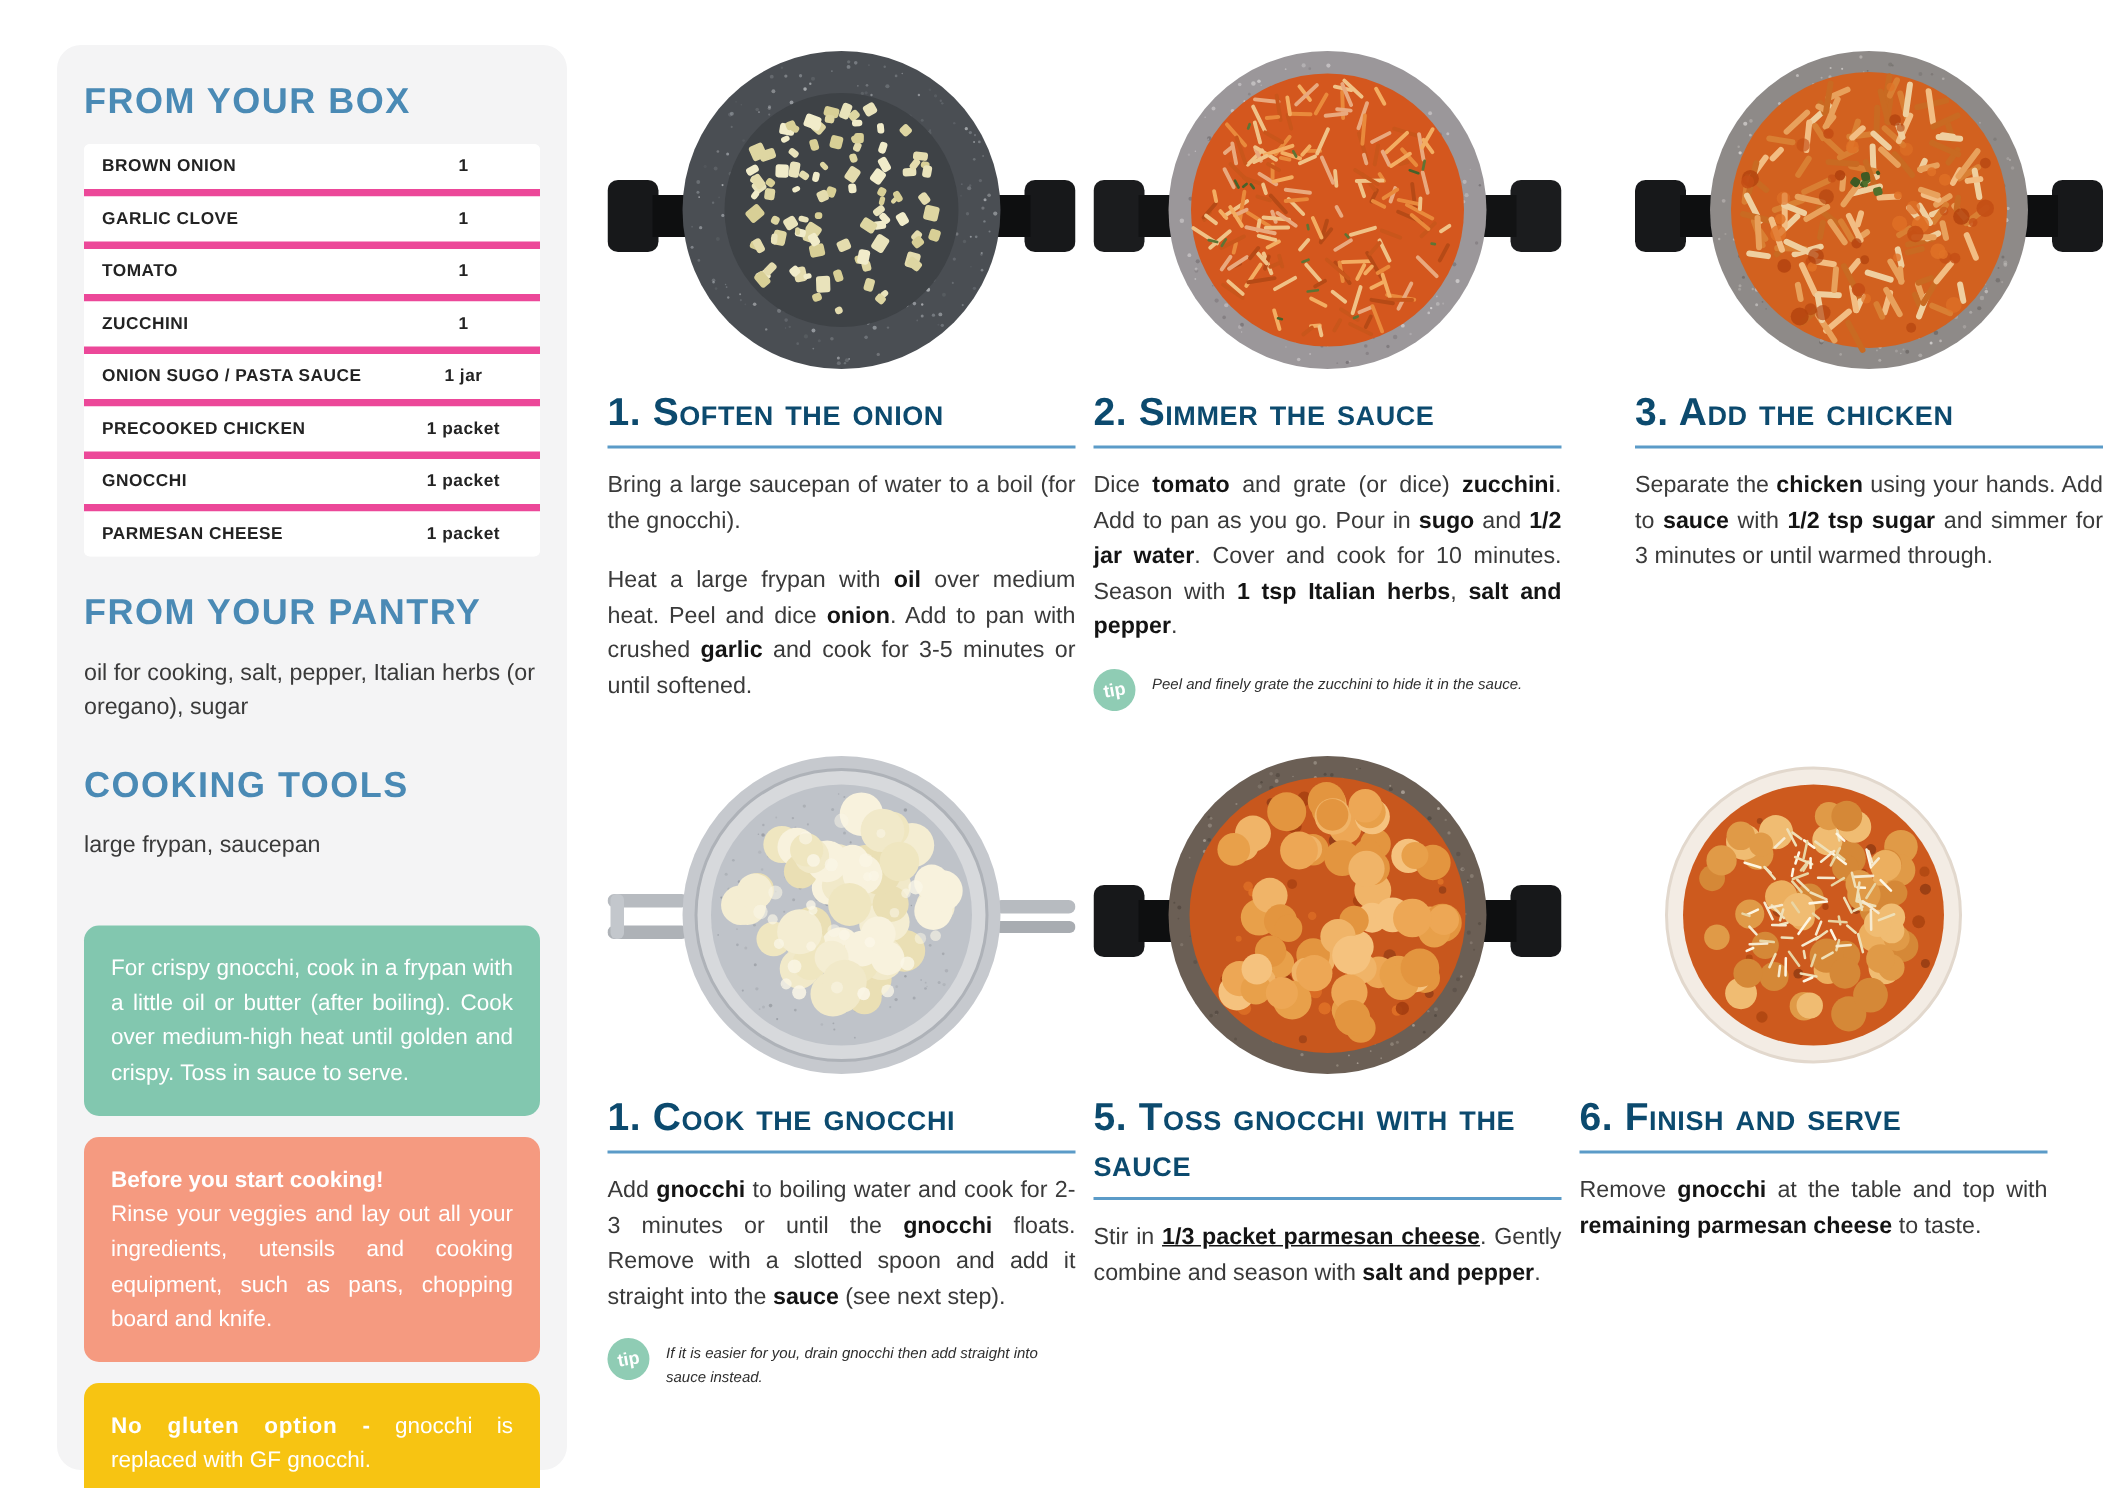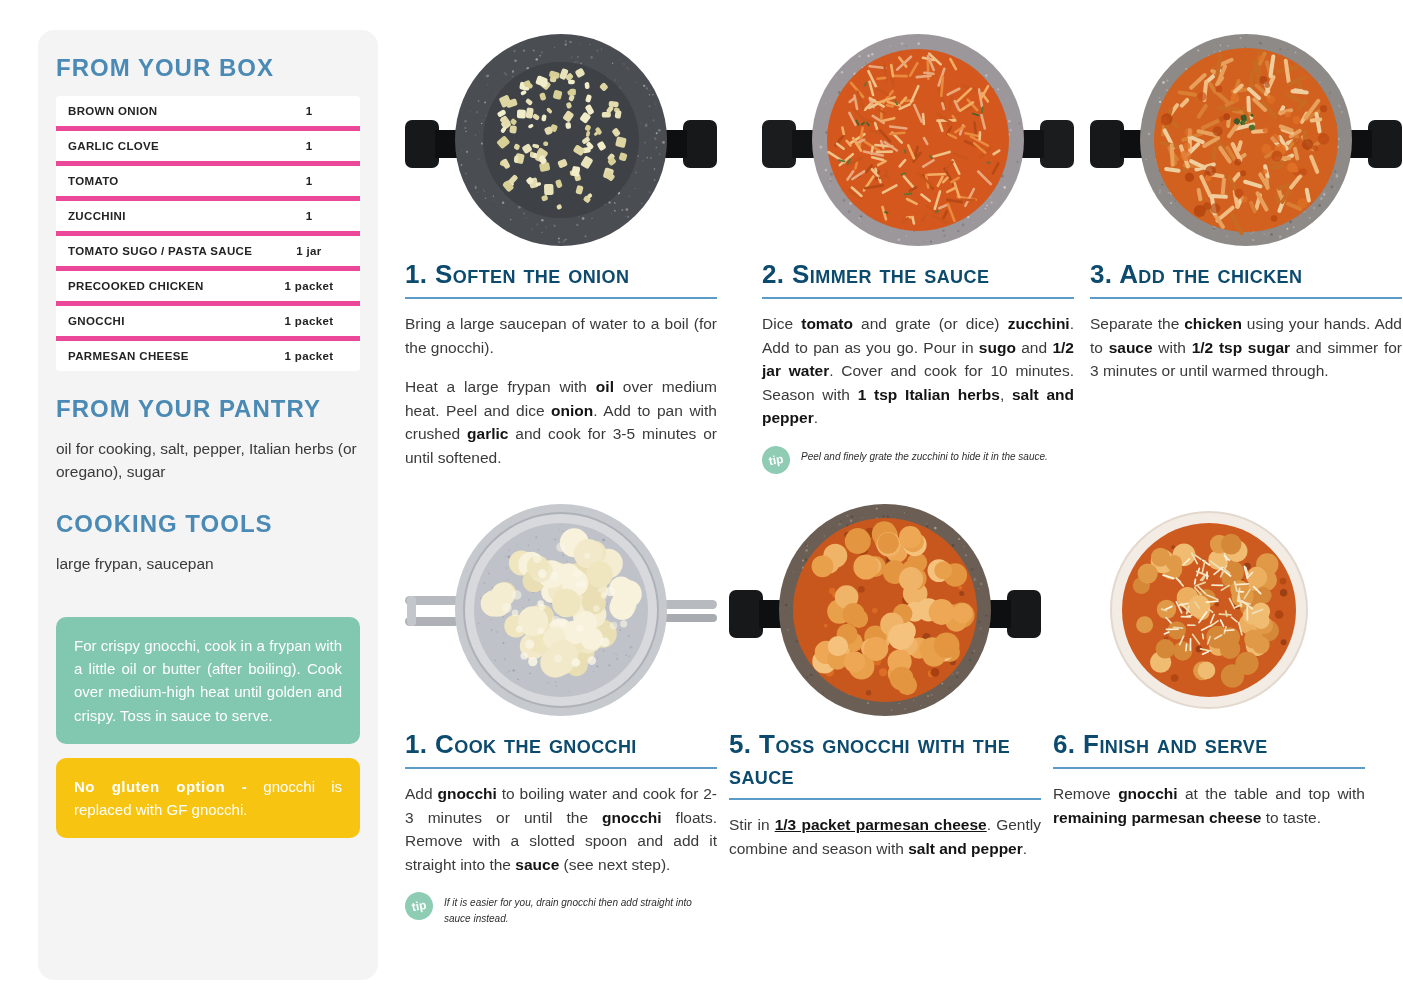--- a/index.html
+++ b/index.html
@@ -74,21 +74,21 @@
           <span class="ing-name">TOMATO</span>
           <span class="ing-qty">1</span>
         </div>
 
         <div class="ing-row">
           <span class="ing-name">ZUCCHINI</span>
           <span class="ing-qty">1</span>
         </div>
 
         <div class="ing-row">
-          <span class="ing-name">TOMATO SUGO / PASTA SAUCE</span>
+          <span class="ing-name">ONION SUGO / PASTA SAUCE</span>
           <span class="ing-qty">1 jar</span>
         </div>
 
         <div class="ing-row">
           <span class="ing-name">PRECOOKED CHICKEN</span>
           <span class="ing-qty">1 packet</span>
         </div>
 
         <div class="ing-row">
           <span class="ing-name">GNOCCHI</span>
@@ -104,20 +104,24 @@
     <h2 class="script-head mt28">From Your Pantry</h2>
     <p class="side-text">oil for cooking, salt, pepper, Italian herbs (or oregano), sugar</p>
 
     <h2 class="script-head mt26">Cooking Tools</h2>
     <p class="side-text">large frypan, saucepan</p>
 
     <div class="note note-green">
       <span>For crispy gnocchi, cook in a frypan with a little oil or butter (after boiling). Cook over medium-high heat until golden and crispy. Toss in sauce to serve.</span>
     </div>
 
+    <div class="note note-orange">
+      <span class="note-title">Before you start cooking!</span>
+      <span>Rinse your veggies and lay out all your ingredients, utensils and cooking equipment, such as pans, chopping board and knife.</span>
+    </div>
 
     <div class="note note-yellow">
       <span class="seg-b">No gluten option -</span>
       <span>gnocchi is replaced with GF gnocchi.</span>
     </div>
   </aside>
 
   <section class="step" style="left:405px;top:30px;">
     <div class="photo">
       <svg viewBox="0 0 312 220">
@@ -534,21 +538,21 @@
       </svg>
     </div>
     <h3 class="step-title">1. Soften the onion</h3>
     <div class="rule"></div>
     <div>
         <p class="para"><span>Bring a large saucepan of water to a boil (for the gnocchi).</span></p>
         <p class="para"><span>Heat a large frypan with </span><span class="seg-b">oil</span><span> over medium heat. Peel and dice </span><span class="seg-b">onion</span><span>. Add to pan with crushed </span><span class="seg-b">garlic</span><span> and cook for 3-5 minutes or until softened.</span></p>
       </div>
   </section>
 
-  <section class="step" style="left:762px;top:30px;">
+  <section class="step" style="left:729px;top:30px;">
     <div class="photo">
       <svg viewBox="0 0 312 220">
         <rect x="0" y="90" width="34" height="48" rx="7" fill="#1b1c1e"></rect>
         <rect x="30" y="100" width="24" height="28" fill="#121314"></rect>
         <rect x="278" y="90" width="34" height="48" rx="7" fill="#1b1c1e"></rect>
         <rect x="258" y="100" width="24" height="28" fill="#121314"></rect>
         <circle cx="156" cy="110" r="106" fill="#9b979a"></circle>
         <g>
             <circle cx="111.8" cy="26.8" r="0.5" fill="#cfcbcd" opacity="0.47"></circle>
             <circle cx="140.0" cy="133.3" r="1.3" fill="#cfcbcd" opacity="0.57"></circle>

